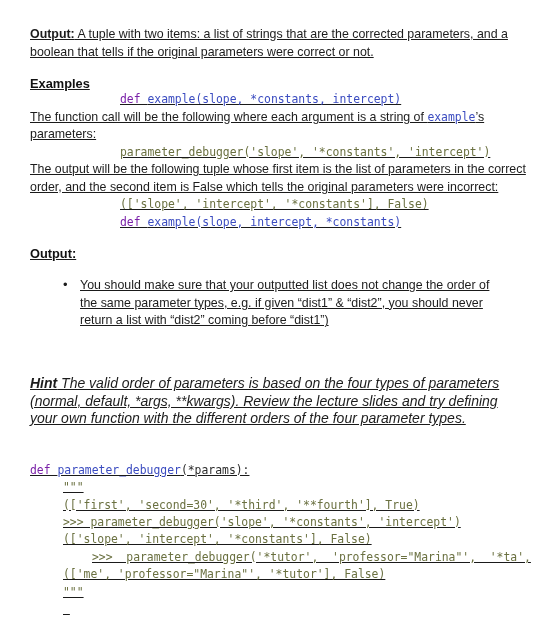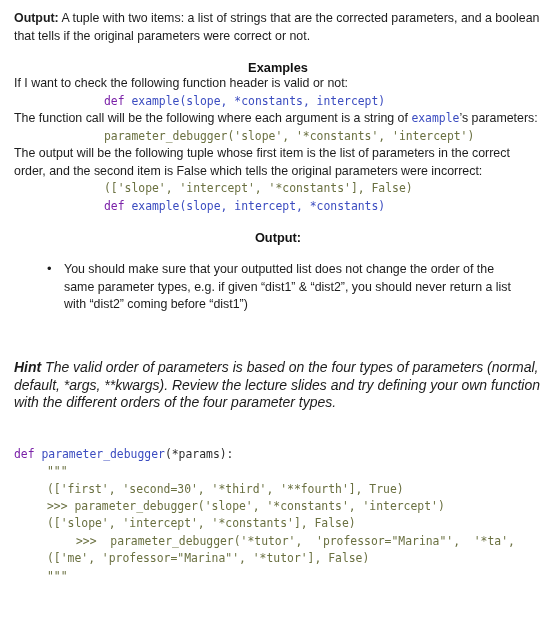--- a/index.html
+++ b/index.html
@@ -12,43 +12,43 @@
     height: 641px;
     overflow: hidden;
     font-family: "Liberation Sans", sans-serif;
     color: #1a1a1a;
     -webkit-font-smoothing: antialiased;
   }
   .page {
     position: relative;
     width: 556px;
     height: 641px;
-    padding: 0;
+    padding: 16px;
     box-sizing: border-box;
+    text-decoration: underline;
   }
   .prose {
     font-family: "Liberation Sans", sans-serif;
     font-size: 12.4px;
     line-height: 17.6px;
     color: #1c1c1c;
     margin: 0;
   }
   .para {
     padding: 0 14px 0 14px;
     margin: 0;
   }
   .b { font-weight: bold; }
   .heading {
     font-family: "Liberation Sans", sans-serif;
     font-size: 12.8px;
     font-weight: bold;
     color: #111111;
     padding: 0 14px;
     margin: 0;
-    text-align: center;
   }
   .spacer-lg { height: 15px; }
   .spacer-md { height: 10px; }
   .spacer-sm { height: 5px; }
 
   
   .code, .code-inline {
     font-family: "DejaVu Sans Mono", "Liberation Mono", monospace;
     font-size: 11.4px;
     letter-spacing: 0px;
@@ -119,21 +119,20 @@
 <div class="page">
 
   <div class="spacer-md"></div>
 
   <p class="prose para"><span class="b">Output:</span><span> A tuple with two items: a list of strings that are the corrected parameters, and a boolean that tells if the original parameters were correct or not.</span></p>
 
   <div class="spacer-lg"></div>
 
   <h3 class="heading">Examples</h3>
 
-  <p class="prose para">If I want to check the following function header is valid or not:</p>
 
   <div class="codeblock">
       <code class="code code-indent"><span class="kw">def </span><span class="ident">example(slope, *constants, intercept)</span></code>
     </div>
 
   <p class="prose para"><span>The function call will be the following where each argument is a string of </span><span class="code-inline ident">example</span><span>’s parameters:</span></p>
 
   <div class="codeblock">
       <code class="code code-indent str">parameter_debugger('slope', '*constants', 'intercept')</code>
     </div>

